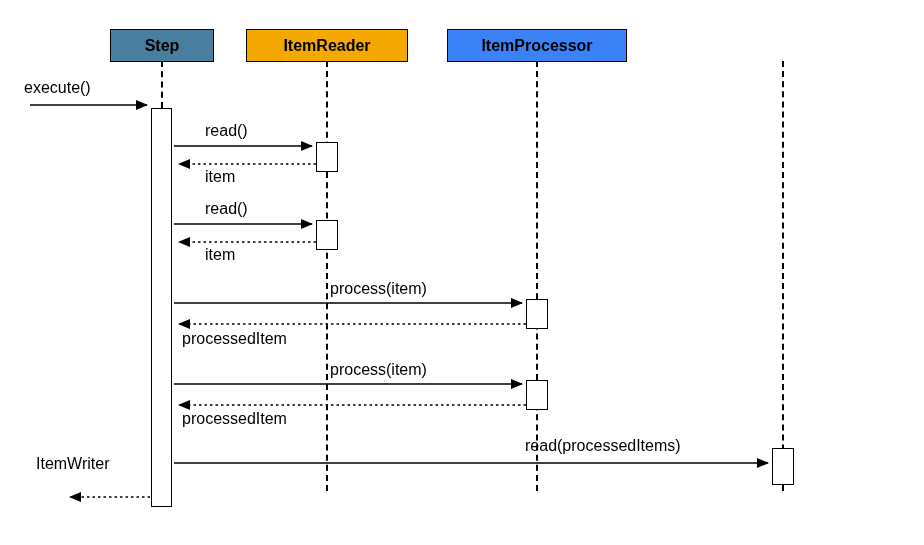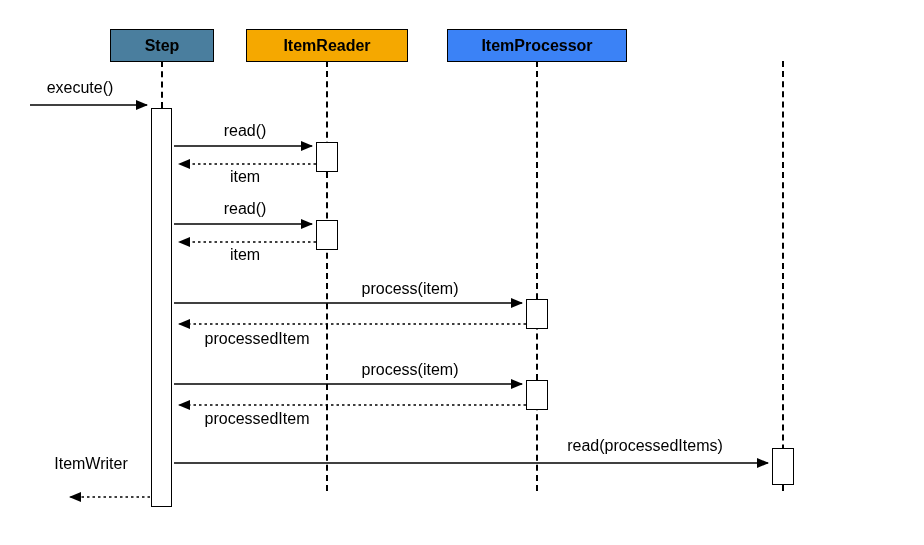--- a/index.html
+++ b/index.html
@@ -28,21 +28,21 @@
   .activation{
     position:absolute;
     background:#ffffff;
     border:1.5px solid #000;
     box-sizing:border-box;
     z-index:3;
   }
   .lbl{
     position:absolute;
     font-size:16px;color:#000;
-    text-align:center;
+    text-align:left;
     white-space:nowrap;
     z-index:5;
   }
   svg.arrows{position:absolute;left:0;top:0;z-index:2;}
   svg .msg{stroke:#000;stroke-width:1.5;fill:none;}
   svg .ret{stroke:#000;stroke-width:1.5;fill:none;stroke-dasharray:2.5,3;}
 </style>
 </head>
 <body>
 

